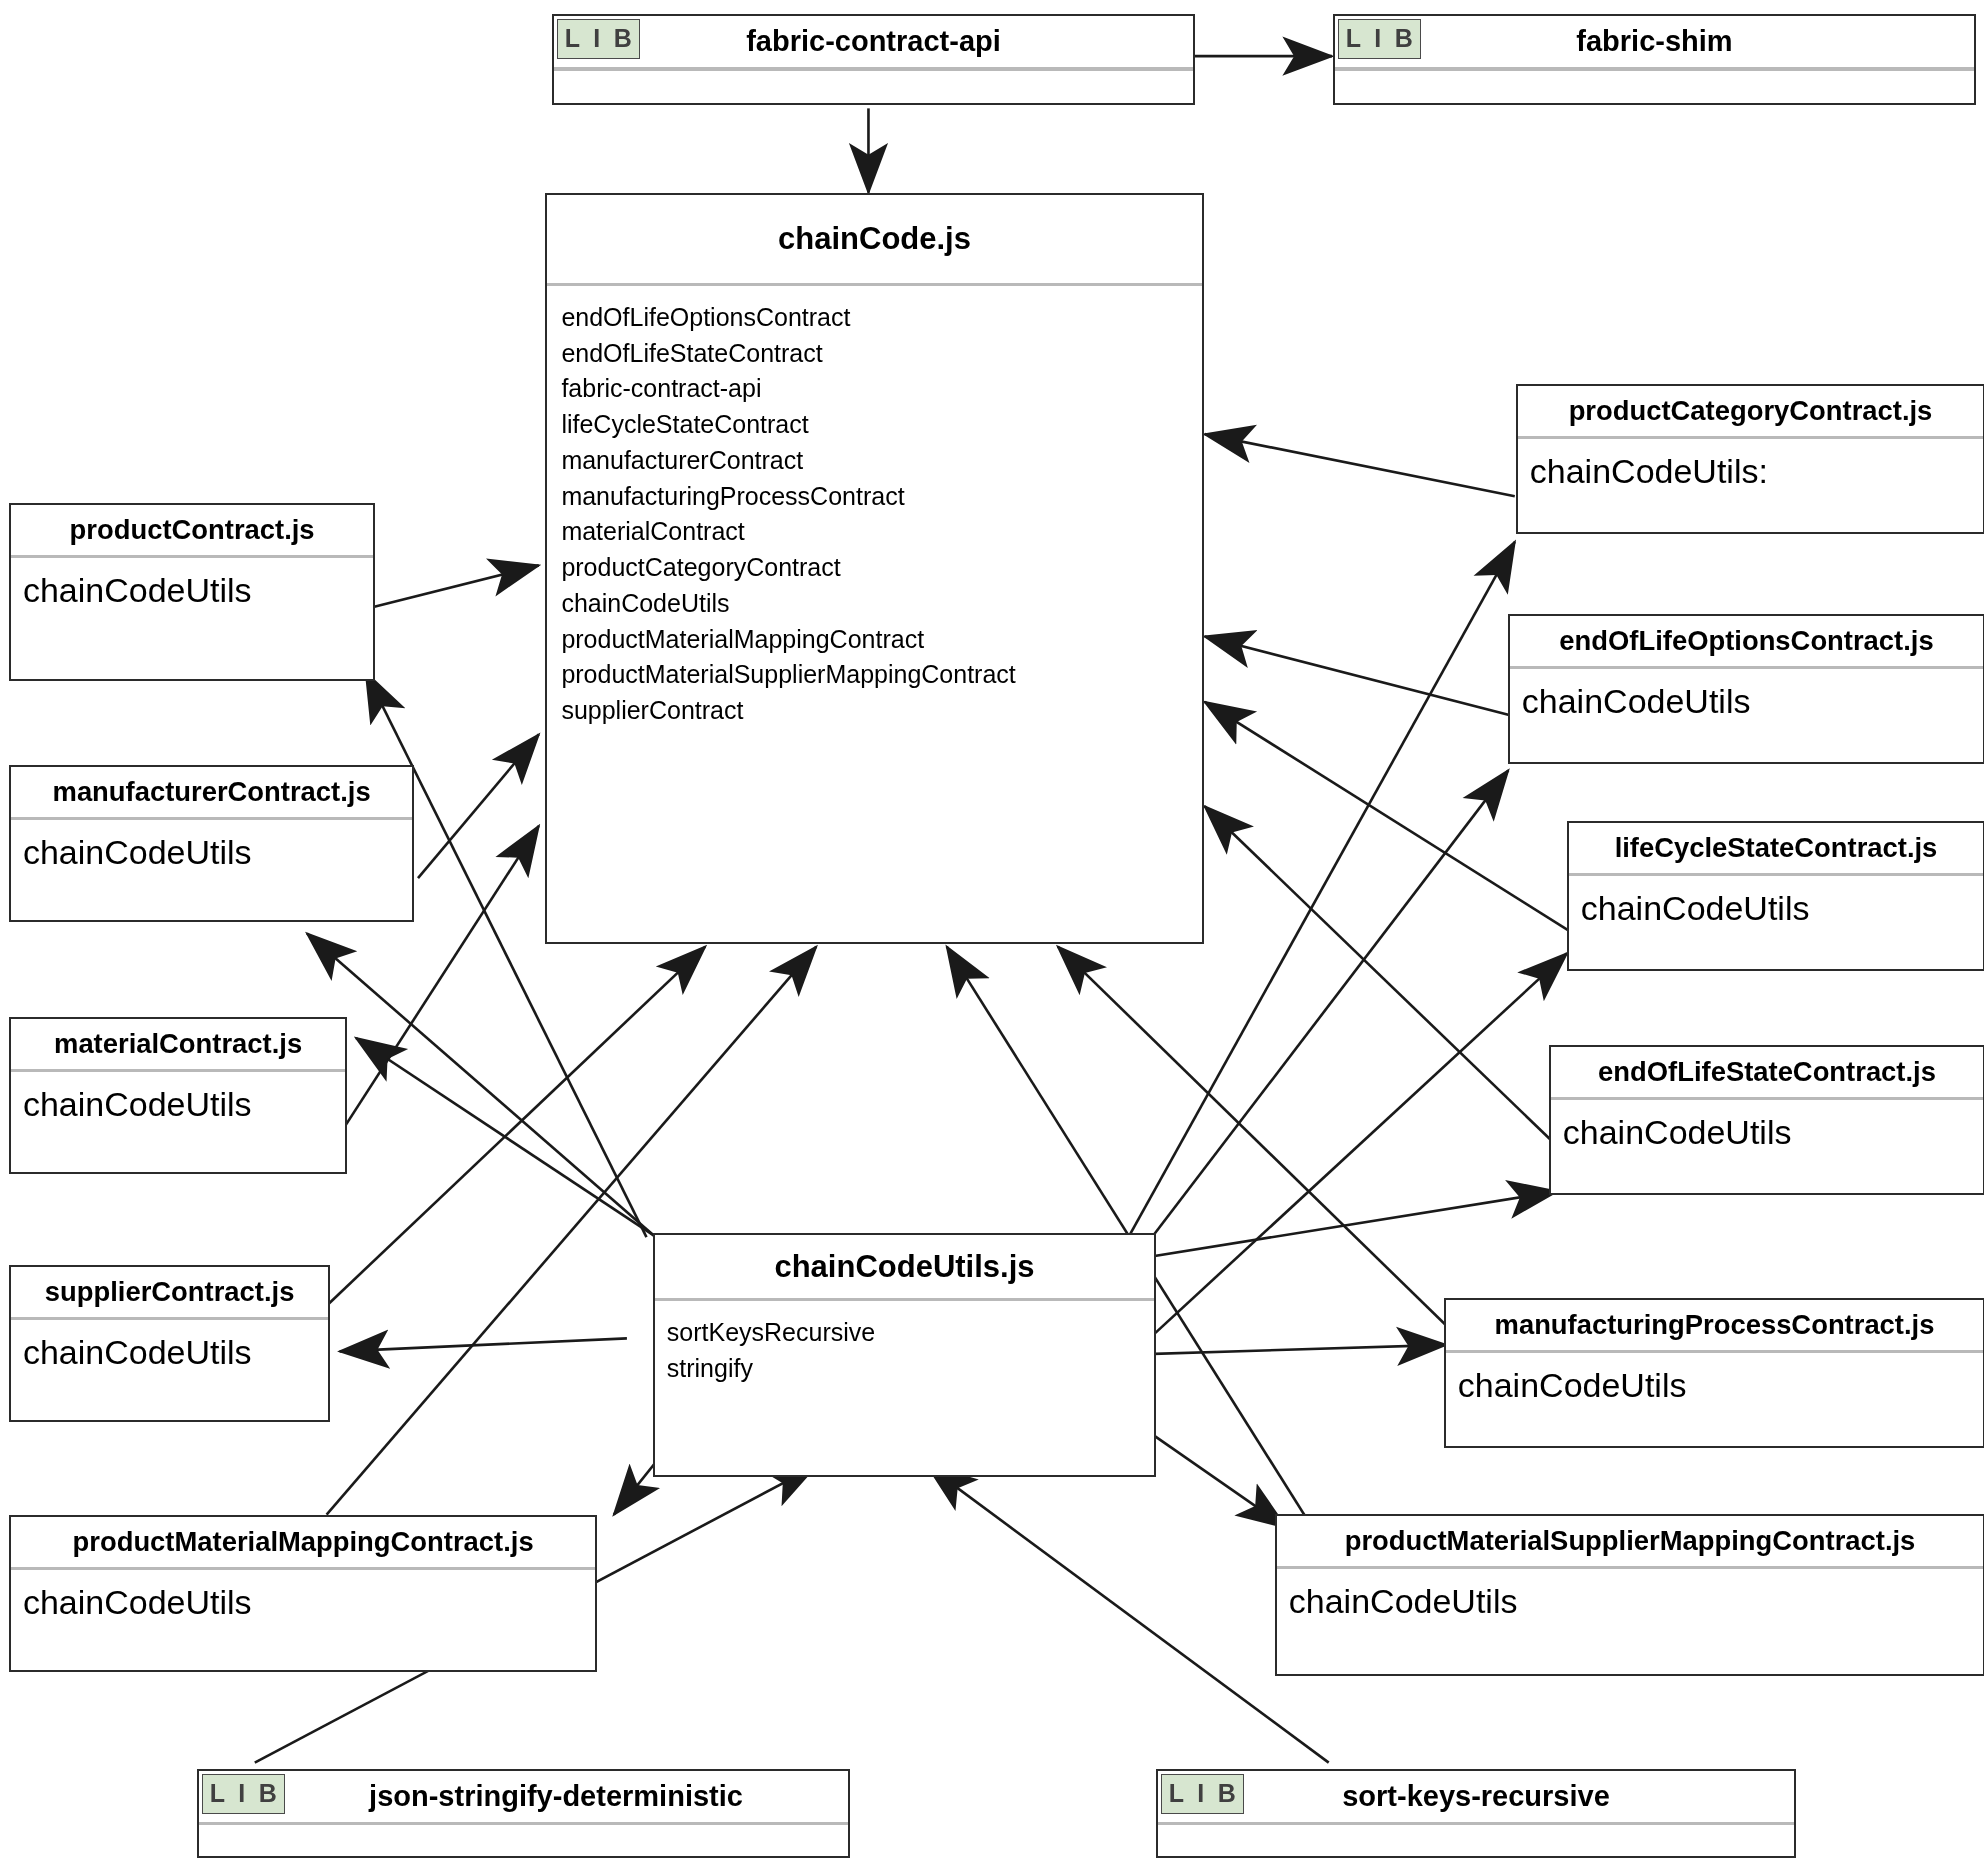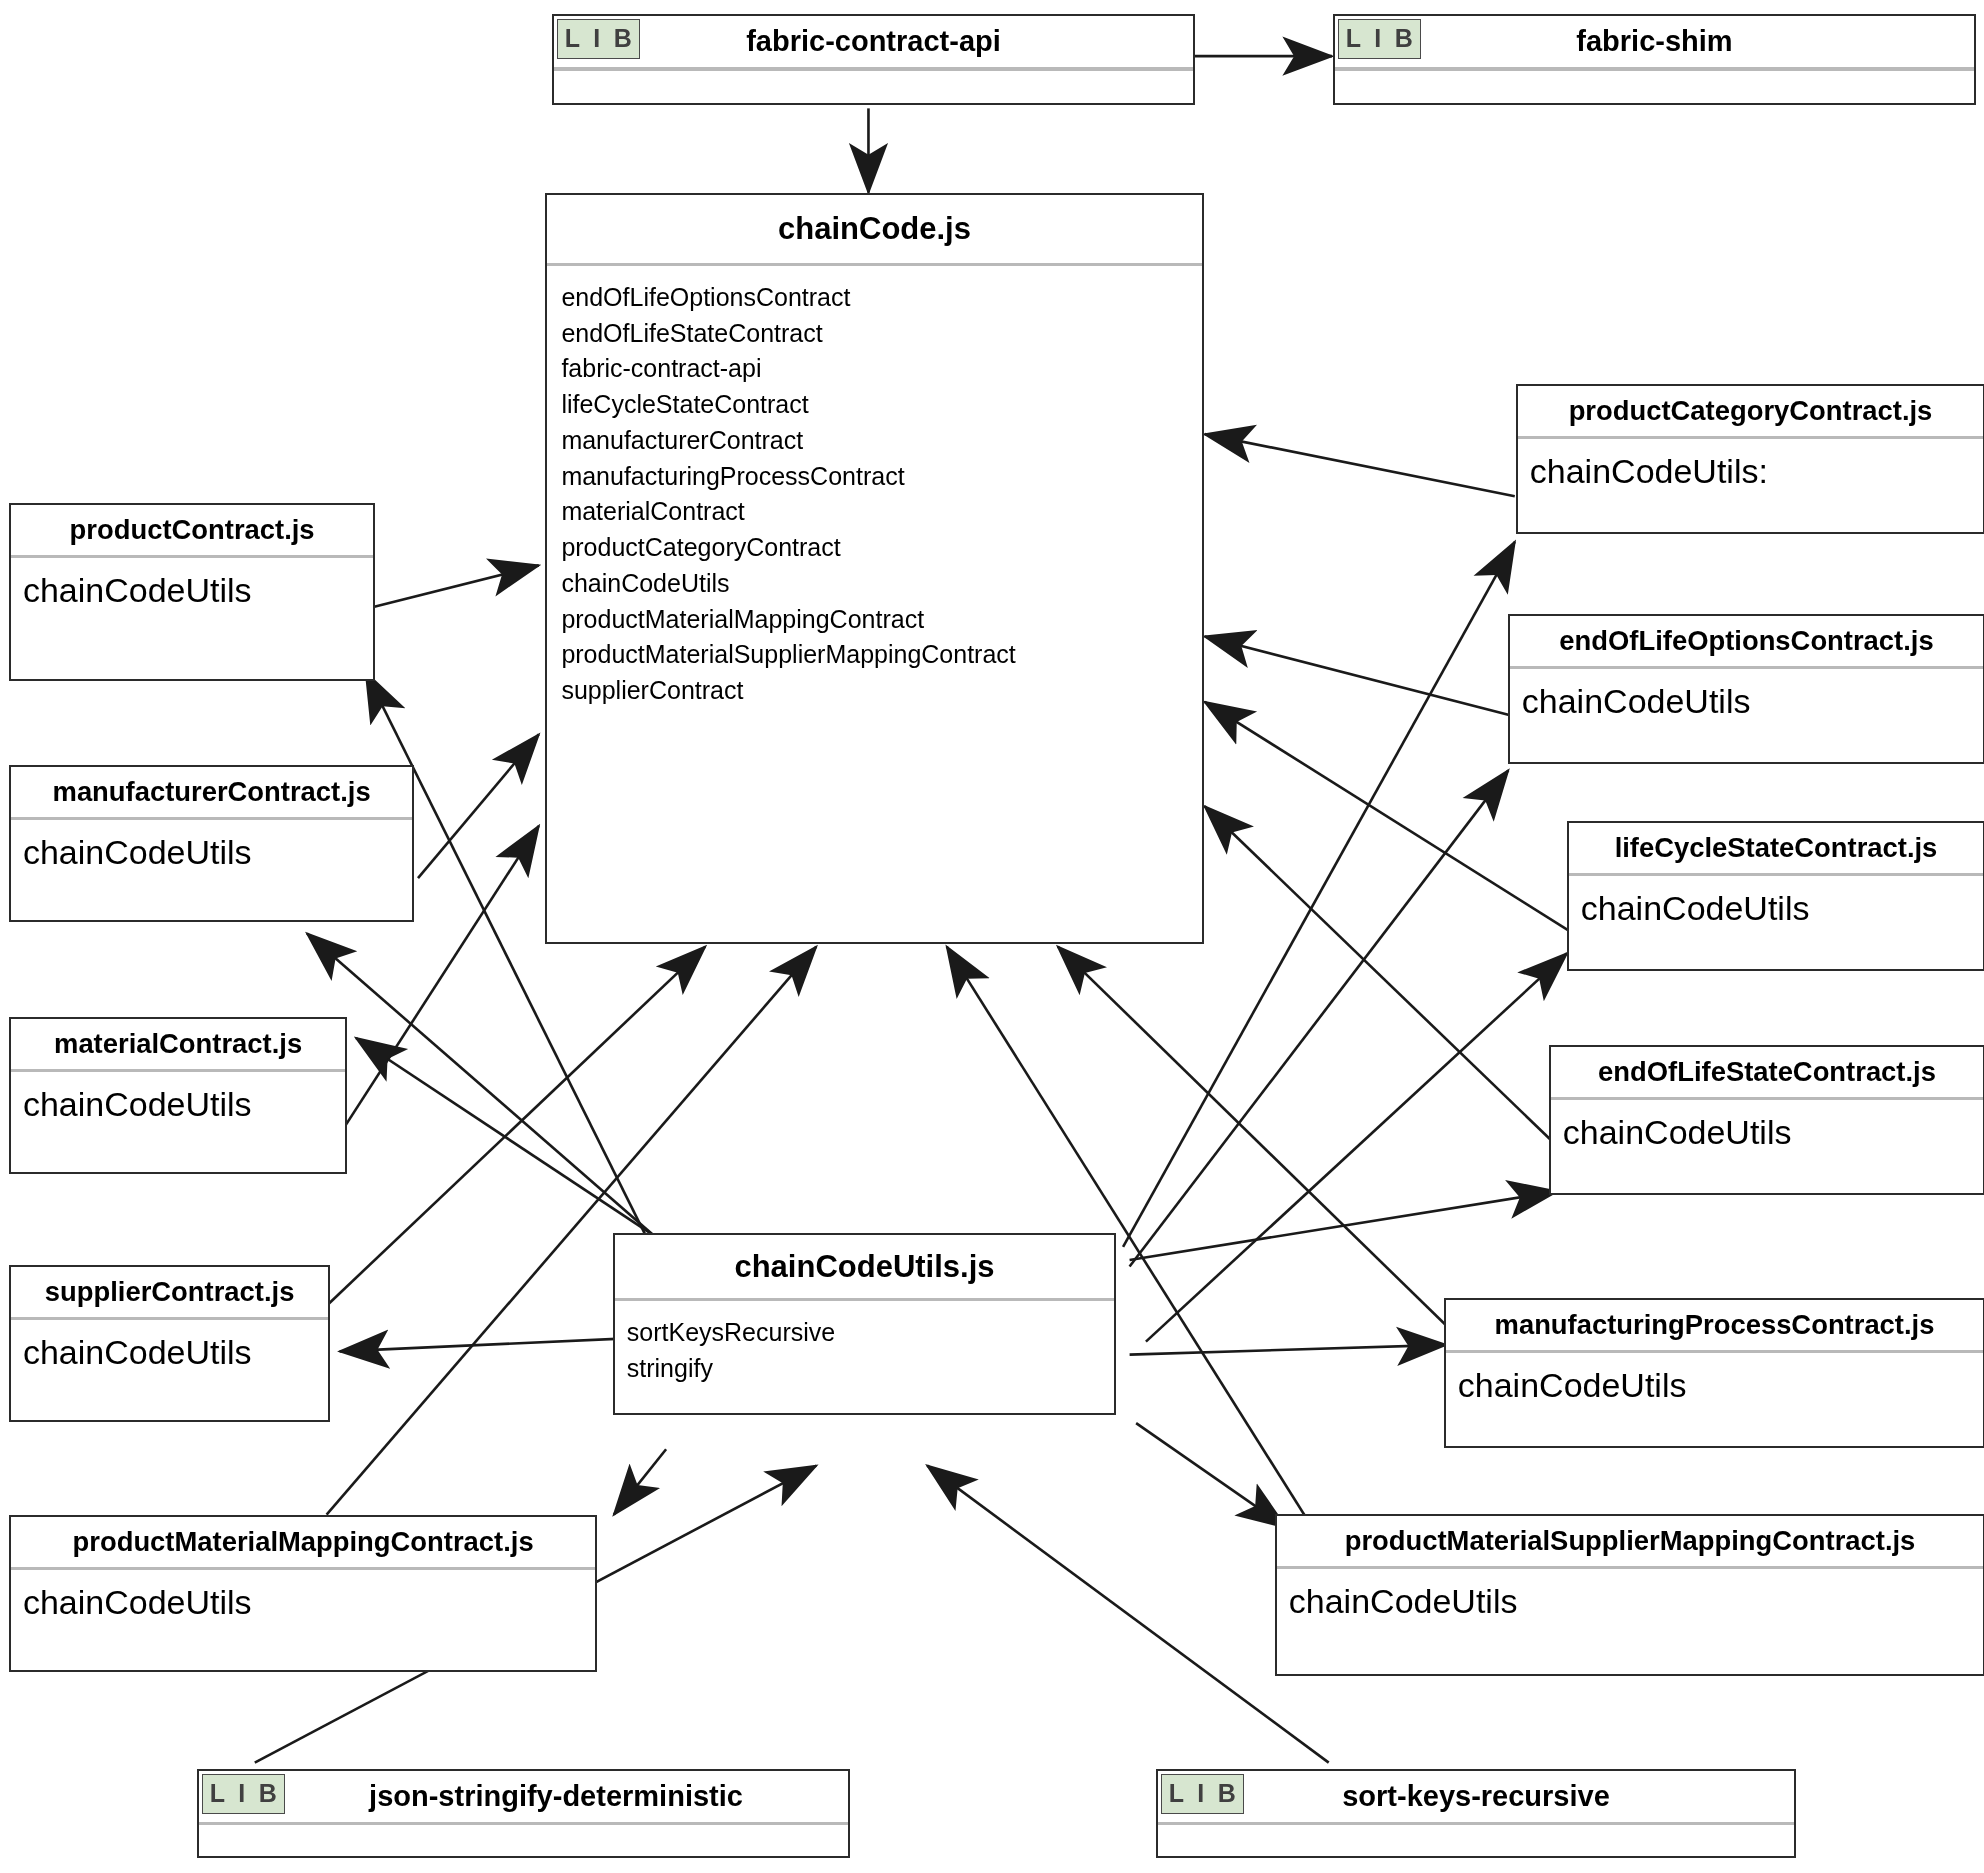--- a/index.html
+++ b/index.html
@@ -97,21 +97,21 @@
   <div class="node lib" style="left:1333px;top:14.4px;width:643px;height:91px;">
     <div class="hdr">
       <div class="libbadge">L I B</div>
       <span class="title">fabric-shim</span>
     </div>
     <div class="sep"></div>
     <div class="body"></div>
   </div>
 
   <div class="node big" style="left:545px;top:193px;width:659px;height:751px;">
-    <div class="hdr" style="height:68px;">
+    <div class="hdr" style="height:88px;">
       <span class="title">chainCode.js</span>
     </div>
     <div class="sep"></div>
     <div class="body" style="padding:14.4px 0 0 14.4px;">
       <div class="member">endOfLifeOptionsContract</div>
       <div class="member">endOfLifeStateContract</div>
       <div class="member">fabric-contract-api</div>
       <div class="member">lifeCycleStateContract</div>
       <div class="member">manufacturerContract</div>
       <div class="member">manufacturingProcessContract</div>
@@ -227,21 +227,21 @@
   <div class="node cls" style="left:1275px;top:1514px;width:710px;height:162px;">
     <div class="hdr">
       <span class="title">productMaterialSupplierMappingContract.js</span>
     </div>
     <div class="sep"></div>
     <div class="body" style="padding:10.4px 0 0 11.8px;">
       <div class="member">chainCodeUtils</div>
     </div>
   </div>
 
-  <div class="node big" style="left:613px;top:1233px;width:503px;height:182px;">
+  <div class="node big" style="left:653px;top:1233px;width:503px;height:244px;">
     <div class="hdr" style="height:63px;">
       <span class="title">chainCodeUtils.js</span>
     </div>
     <div class="sep"></div>
     <div class="body" style="padding:14.4px 0 0 11.8px;">
       <div class="member">sortKeysRecursive</div>
       <div class="member">stringify</div>
     </div>
   </div>
 

